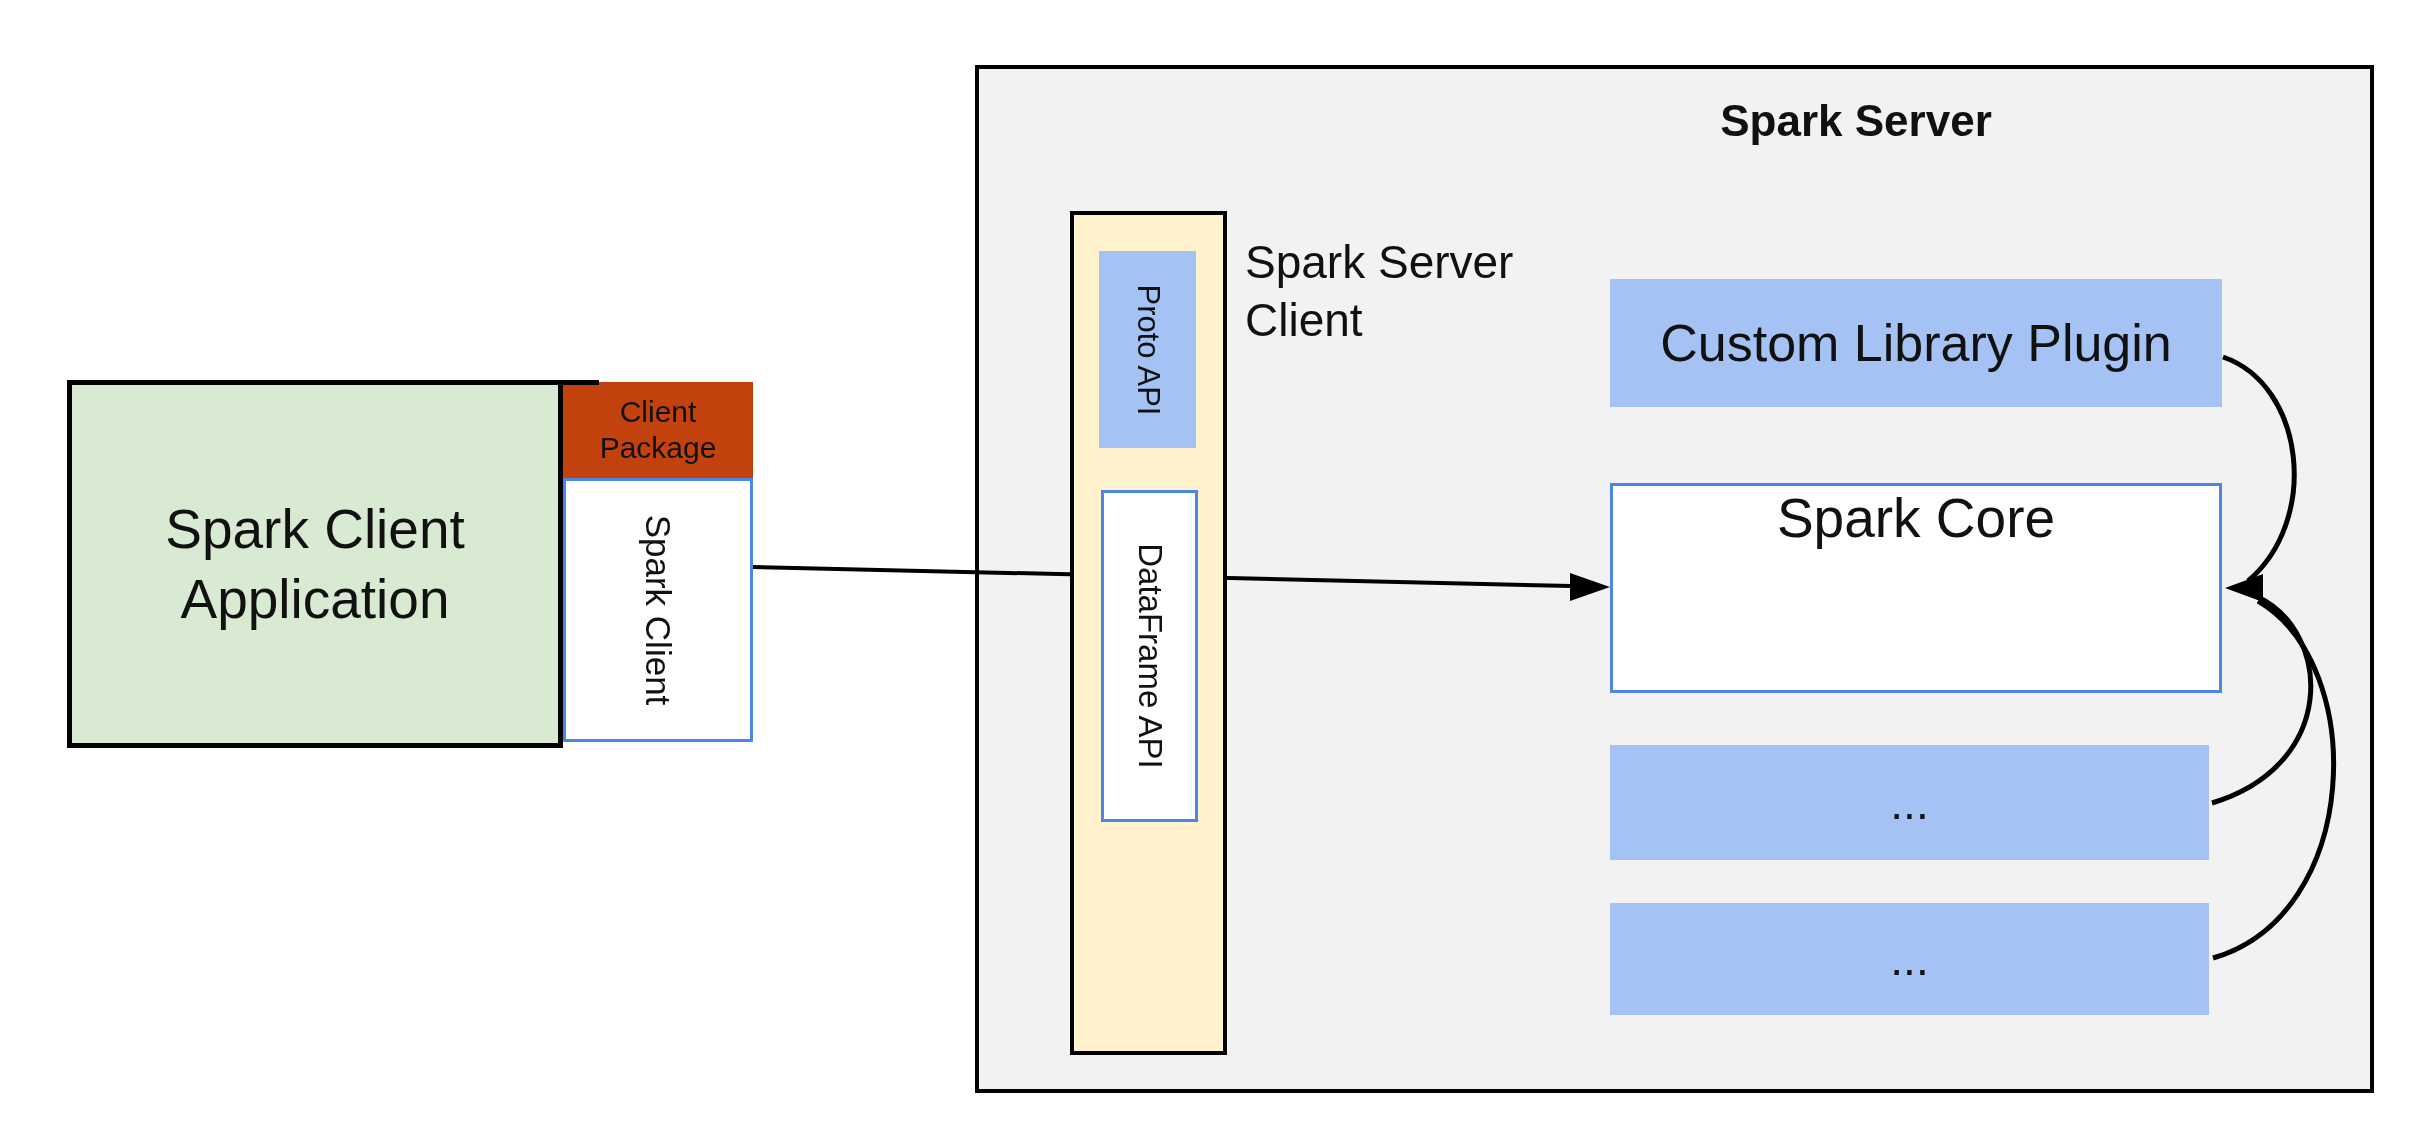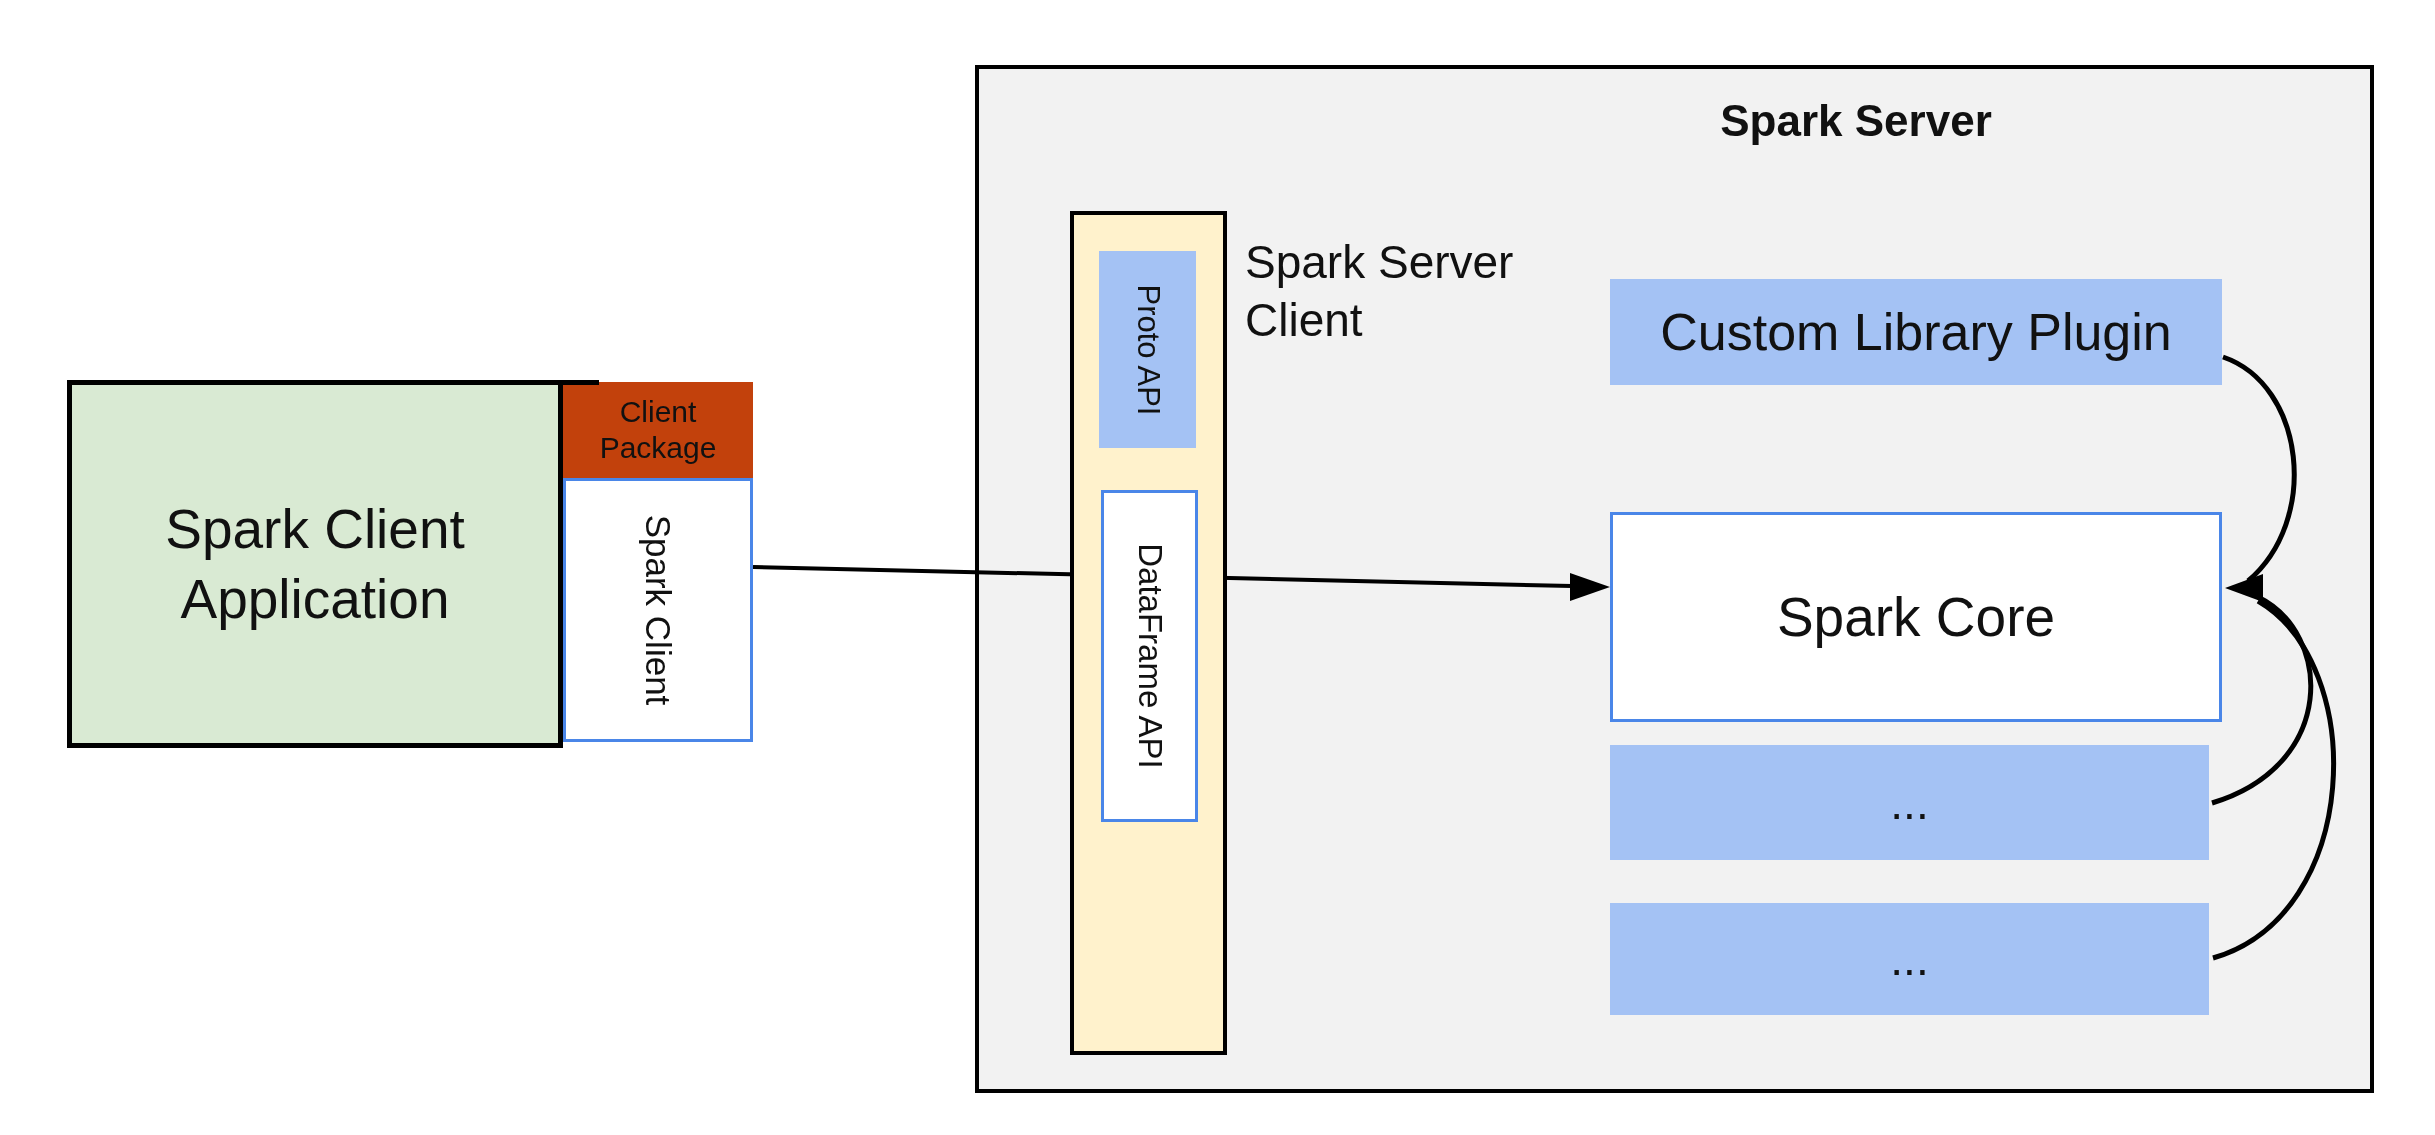--- a/index.html
+++ b/index.html
@@ -83,25 +83,25 @@
   }
   .proto-api .vtext{font-size:31px;}
   .dataframe-api{left:1101px;top:490px;width:97px;height:332px;}
   .dataframe-api .vtext{font-size:33px;}
 
   
   .flat-blue{
     background:#a4c2f4;
     display:flex;align-items:center;justify-content:center;text-align:center;
   }
-  .clp-box{left:1610px;top:279px;width:612px;height:106px;}
+  .clp-box{left:1610px;top:279px;width:612px;height:128px;}
   .clp-box .lbl{font-size:52px;}
   .spark-core-box{
-    left:1610px;top:512px;width:612px;height:210px;
-    display:flex;align-items:center;justify-content:center;text-align:center;
+    left:1610px;top:483px;width:612px;height:210px;
+    display:flex;align-items:flex-start;justify-content:center;text-align:center;
   }
   .spark-core-box .lbl{font-size:55px;}
   .dots-box1{left:1610px;top:745px;width:599px;height:115px;}
   .dots-box2{left:1610px;top:903px;width:599px;height:112px;}
   .dots-box1 .lbl,.dots-box2 .lbl{font-size:46px;}
 
   svg.arrow-layer{left:0;top:0;width:2435px;height:1135px;pointer-events:none;}
 </style>
 </head>
 <body>

